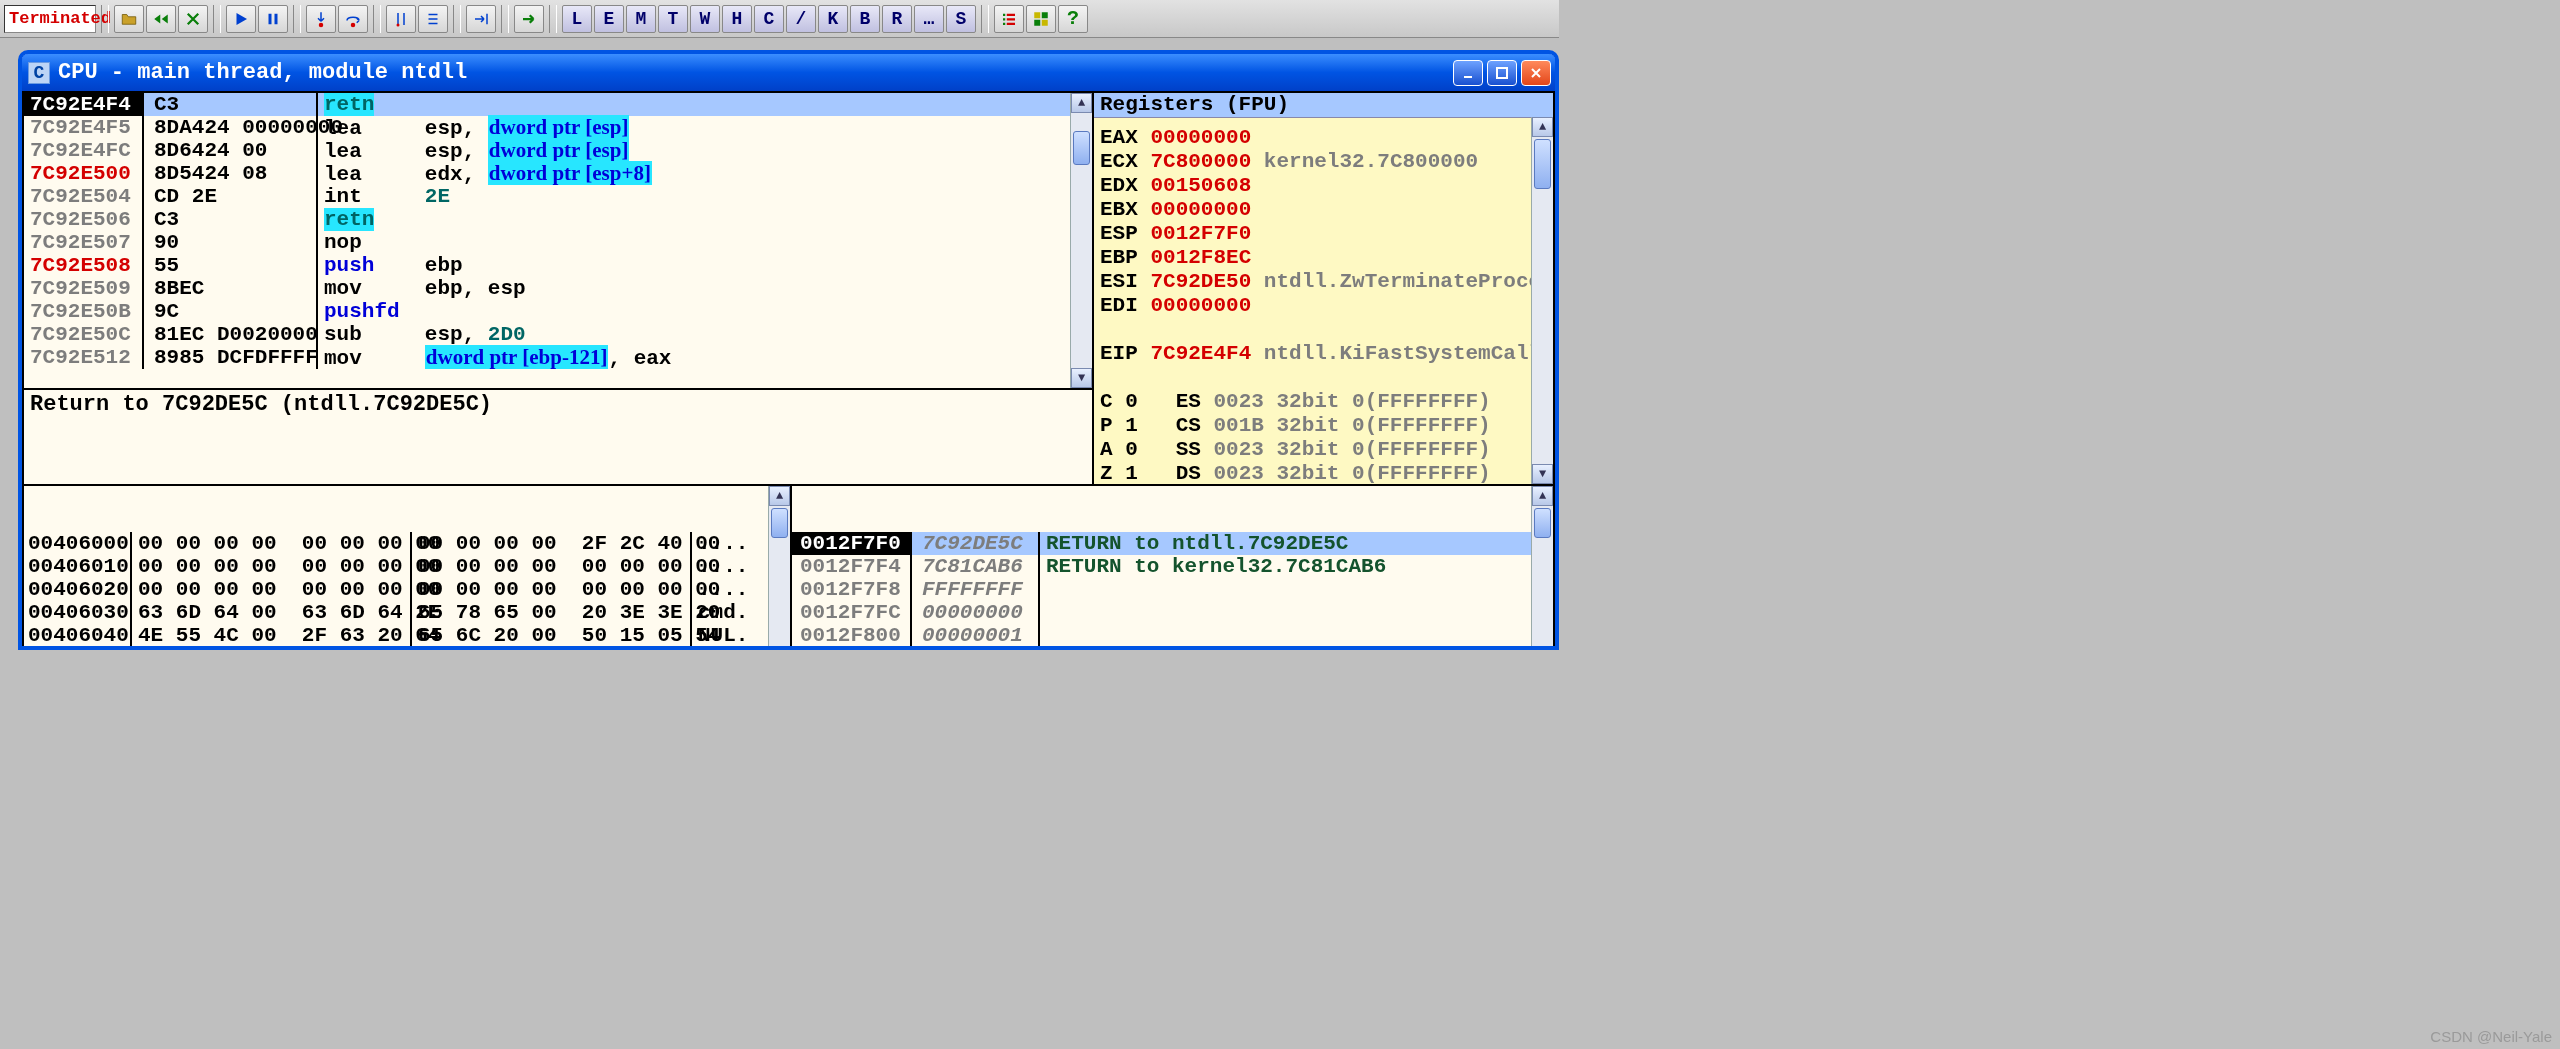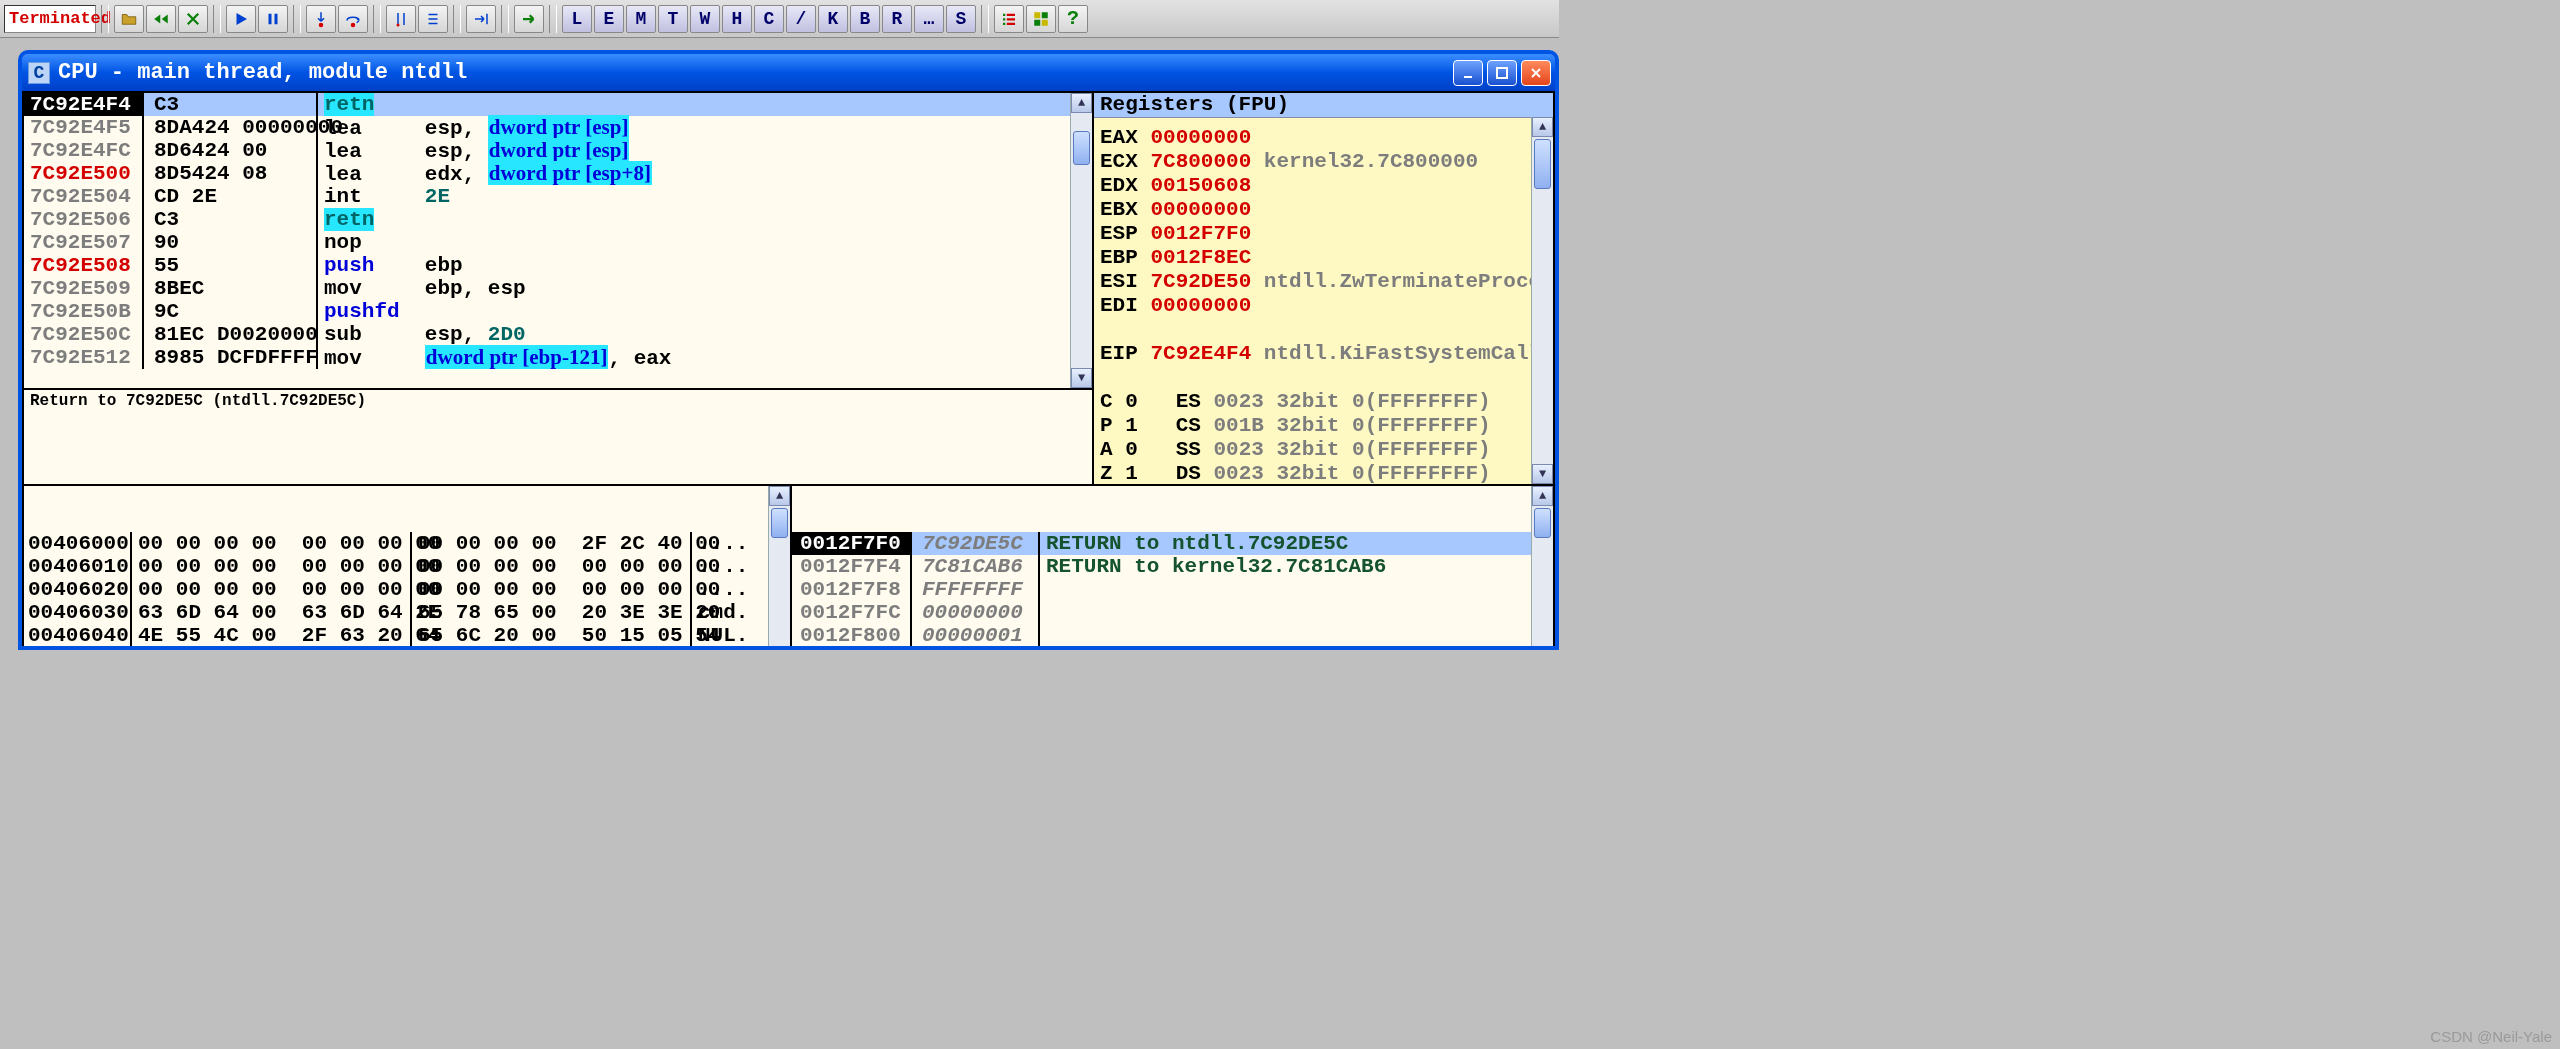--- a/index.html
+++ b/index.html
@@ -85,21 +85,21 @@
 #disasm-scroll{ position:absolute;right:0;top:0;width:22px;height:100%;
   background:#e5e9f2;border-left:1px solid #9aa;}
 #disasm-scroll .thumb{position:absolute;left:2px;right:2px;top:38px;height:34px;
   background:linear-gradient(#cfe0ff,#8fb0f0);border:1px solid #5a7ac0;border-radius:3px;}
 #disasm-scroll .arr{position:absolute;left:0;right:0;height:20px;background:linear-gradient(#e8f0ff,#b8c8e8);
   border:1px solid #7a8ab0;display:flex;align-items:center;justify-content:center;font-size:12px;color:#335;}
 #disasm-scroll .arr.up{top:0;} #disasm-scroll .arr.dn{bottom:0;}
 
 #info{
   height:96px; background:#fffbef; border-top:2px solid #000;
-  font-family:"Courier New",monospace;font-weight:bold;font-size:16px;
+  font-family:"Courier New",monospace;font-weight:bold;font-size:22px;
   padding:2px 6px; color:#000;
 }
 
 #regs{
   flex:1; background:#fef9c3;
   font-family:"Courier New",monospace;font-weight:bold;font-size:21px; line-height:24px;
   overflow:hidden; position:relative;
 }
 #regs .hdr{ background:#a6c8ff; color:#000; padding:0 6px; border-bottom:1px solid #88a; }
 #regs .body{ padding:8px 6px; white-space:pre; }

